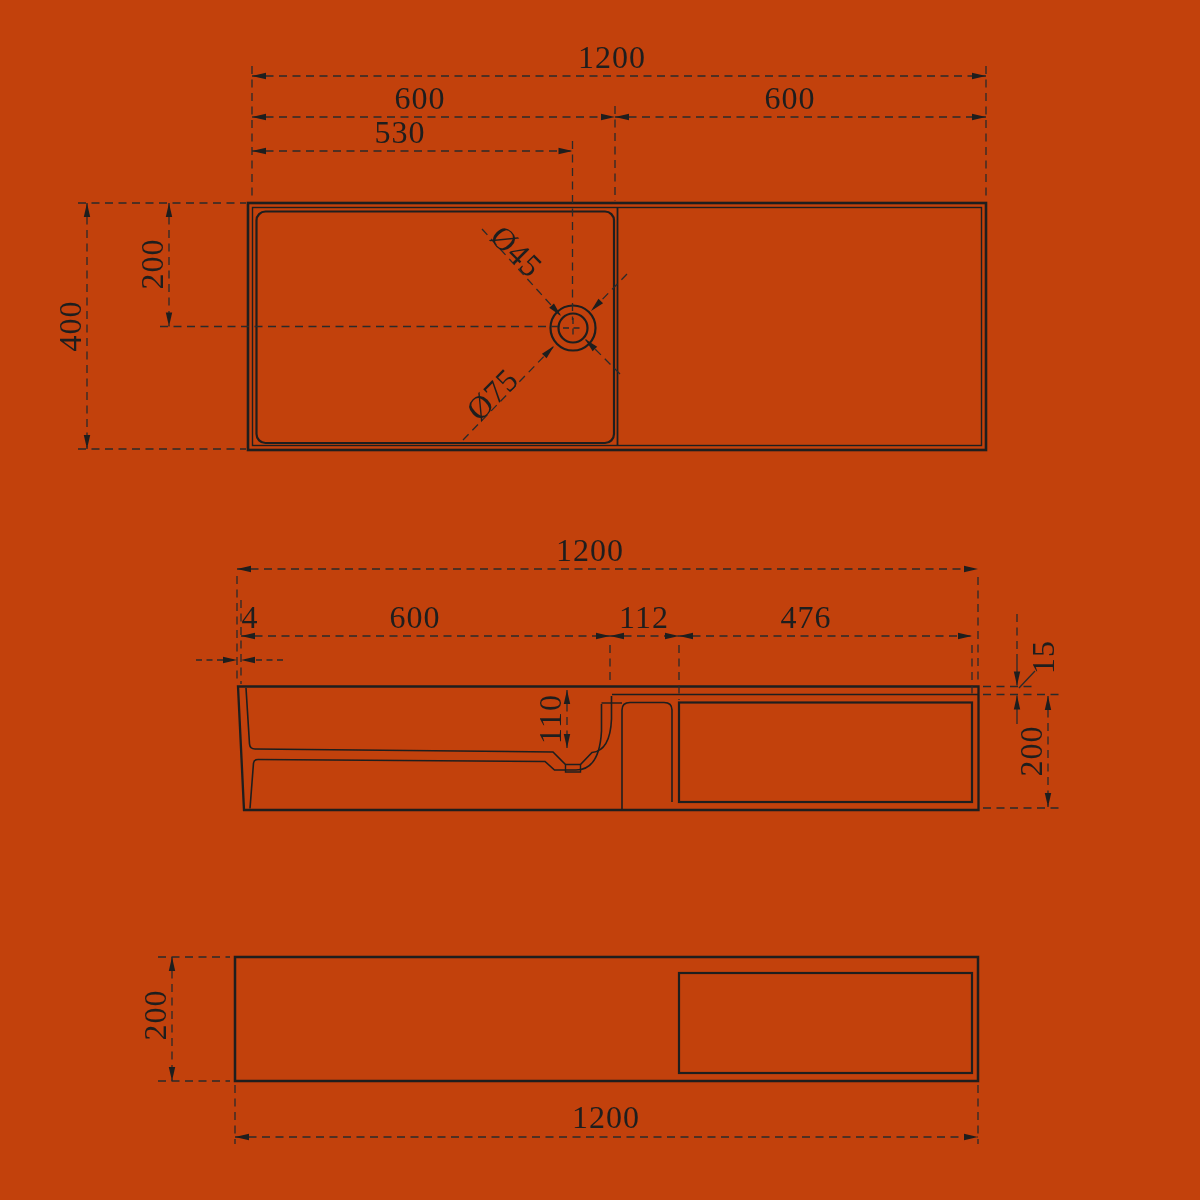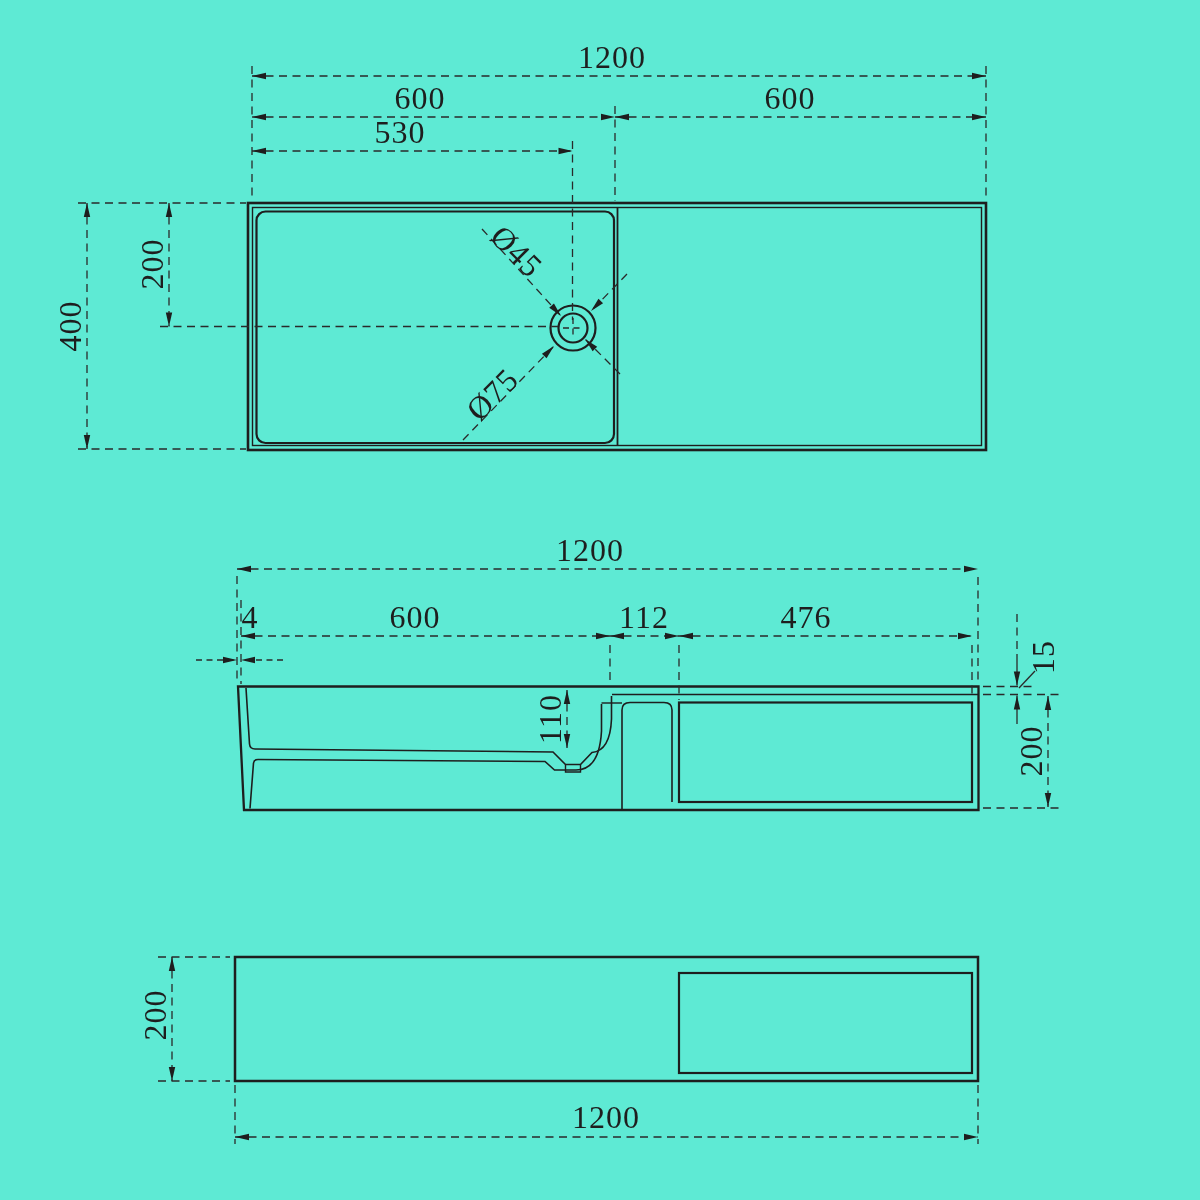--- a/index.html
+++ b/index.html
@@ -1,16 +1,16 @@
 <!DOCTYPE html>
 <html><head>
 <meta charset="utf-8">
 <style>
   html,body{margin:0;padding:0;background:#ffffff;}
-  .sheet{width:1200px;height:1200px;background:#5eead4;position:relative;overflow:hidden;}
+  .sheet{width:1200px;height:1200px;background:#c2410c;position:relative;overflow:hidden;}
   svg{display:block;}
   text{font-family:"Liberation Serif","DejaVu Serif",serif;font-size:32px;fill:#1e1e1e;letter-spacing:1px;}
   .obj{stroke:#1e1e1e;fill:none;}
   .dim{stroke:#2a2a2a;fill:none;stroke-width:1.3;}
   .dash{stroke-dasharray:8 5.5;}
   .dash-s{stroke-dasharray:6 4.5;}
 </style>
 </head>
 <body>
 

